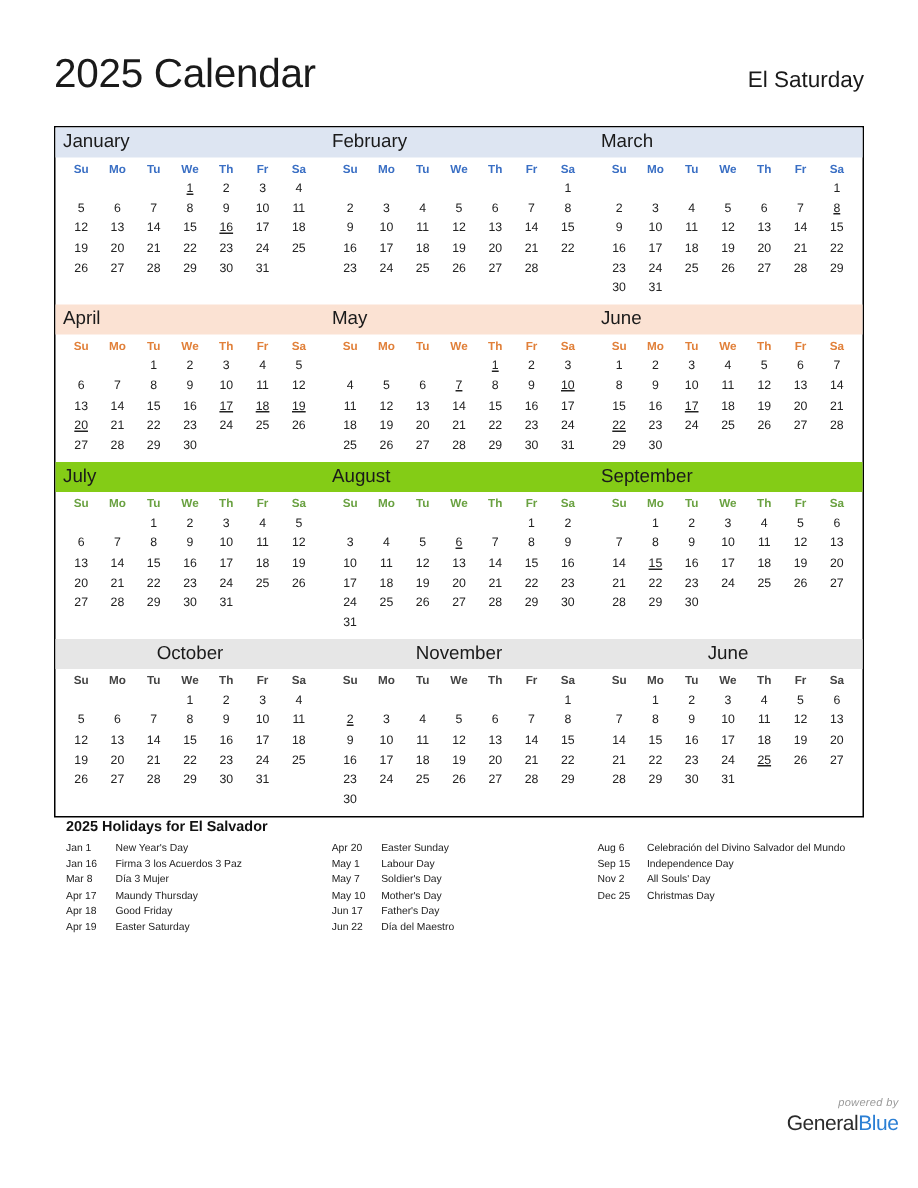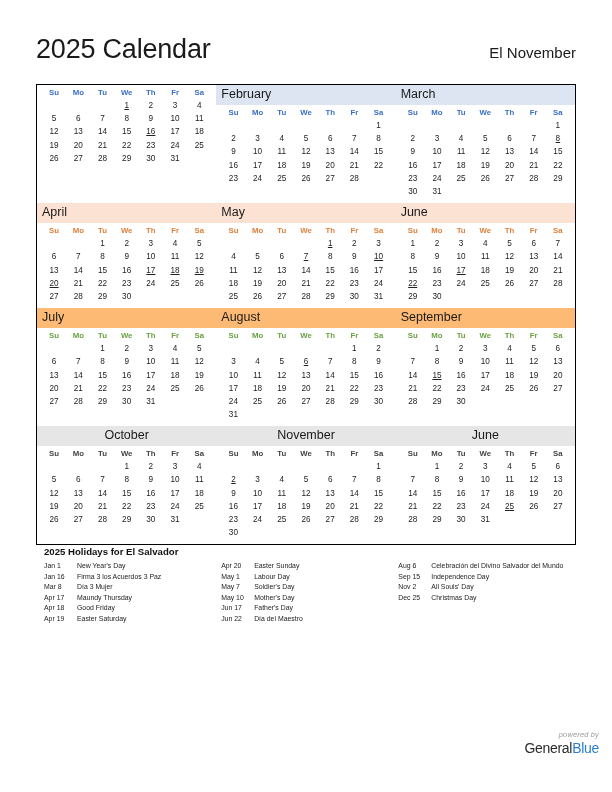--- a/index.html
+++ b/index.html
@@ -64,21 +64,21 @@
   td.hol{
     color:#e8000d;
     font-weight:bold;
     text-decoration:underline;
   }
   
   .q1 .mhead{background:#dde5f2;}
   .q1 th{color:#3a6fc4;}
   .q2 .mhead{background:#fbe2d3;}
   .q2 th{color:#e1803a;}
-  .q3 .mhead{background:#fdba74;}
+  .q3 .mhead{background:#84cc16;}
   .q3 th{color:#6aa141;}
   .q4 .mhead{background:#e6e6e6;text-align:center;}
   .q4 th{color:#444444;}
 
   .mbody{padding:0 5px 5px 5px;}
 
   
   .holidays{
     position:absolute;left:44px;top:546px;width:532px;
   }
@@ -104,26 +104,27 @@
   .brand .g{color:#2b2b2b;}
   .brand .b{color:#2b7fd4;}
 </style>
 </head>
 <body>
 
 <div class="page">
 
   <div class="title-row">
     <div class="cal-title">2025 Calendar</div>
-    <div class="cal-country">El November</div>
+    <div class="cal-country">El Saturday</div>
   </div>
 
   <div class="months" id="months-grid">
       <div class="qrow q1">
         <div class="mcell">
+          <div class="mhead">January</div>
           <div class="mbody">
             <table class="mtab">
               <thead>
                 <tr>
                   <th>Su</th>
                   <th>Mo</th>
                   <th>Tu</th>
                   <th>We</th>
                   <th>Th</th>
                   <th>Fr</th>

